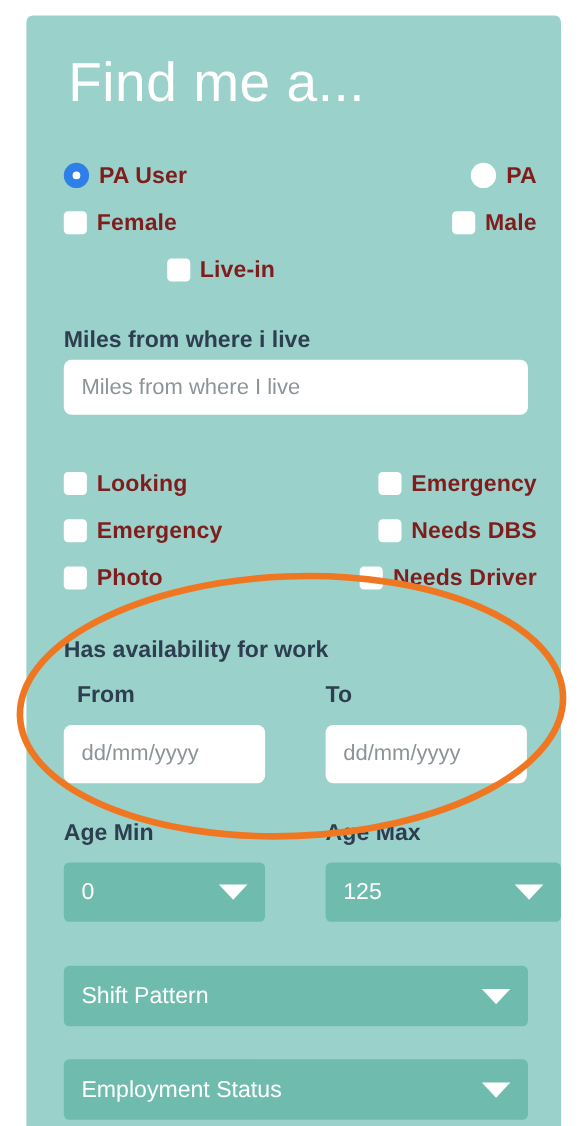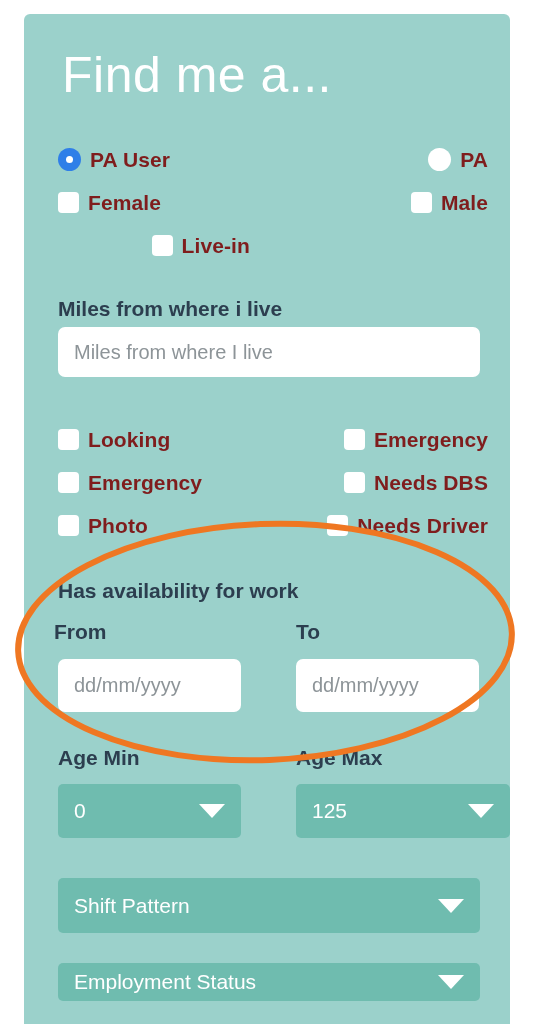--- a/index.html
+++ b/index.html
@@ -257,21 +257,21 @@
         <div class="opt-cell right">
           <span class="checkbox"></span>
           <span class="opt-label">Needs Driver</span>
         </div>
       </div>
 
     </div>
 
     <div class="field-label" style="left: 34px; top: 565px;">Has availability for work</div>
 
-    <div class="field-label" style="left: 30px; top: 606px;">From</div>
+    <div class="field-label" style="left: 46px; top: 606px;">From</div>
     <div class="field-label" style="left: 272px; top: 606px;">To</div>
 
     <input class="text-input" style="left: 34px; top: 645px; width: 183px; height: 53px;" type="text" placeholder="dd/mm/yyyy">
     <input class="text-input" style="left: 272px; top: 645px; width: 183px; height: 53px;" type="text" placeholder="dd/mm/yyyy">
 
     <div class="field-label" style="left: 34px; top: 732px;">Age Min</div>
     <div class="field-label" style="left: 272px; top: 732px;">Age Max</div>
 
     <div class="dropdown" style="left: 34px; top: 770px; width: 183px; height: 54px;">
       <span class="dd-value">0</span>
@@ -281,21 +281,21 @@
     <div class="dropdown" style="left: 272px; top: 770px; width: 214px; height: 54px;">
       <span class="dd-value">125</span>
       <span class="caret"></span>
     </div>
 
     <div class="dropdown" style="left: 34px; top: 864px; width: 422px; height: 55px;">
       <span class="dd-value">Shift Pattern</span>
       <span class="caret"></span>
     </div>
 
-    <div class="dropdown" style="left: 34px; top: 949px; width: 422px; height: 38px;">
+    <div class="dropdown" style="left: 34px; top: 949px; width: 422px; height: 55px;">
       <span class="dd-value">Employment Status</span>
       <span class="caret"></span>
     </div>
 
   </div>
 
   <svg class="annotation" viewBox="0 0 534 1024">
     <ellipse cx="265" cy="642" rx="247" ry="118" transform="rotate(-2.2 265 642)" fill="none" stroke="#EF7722" stroke-width="6"></ellipse>
   </svg>
 

